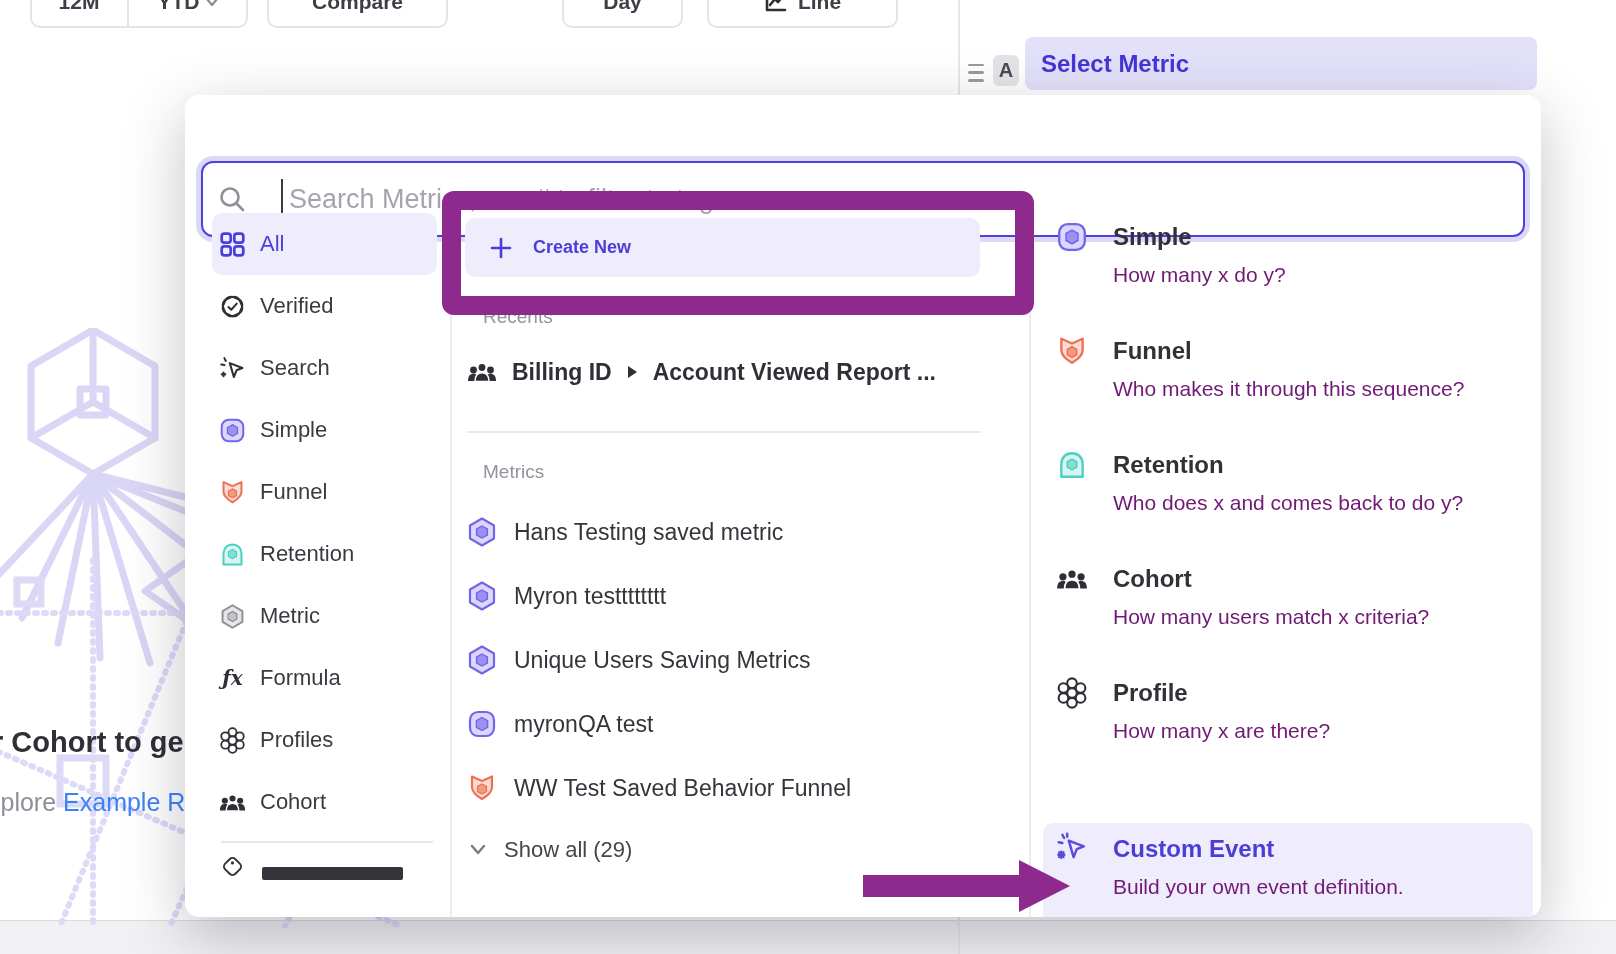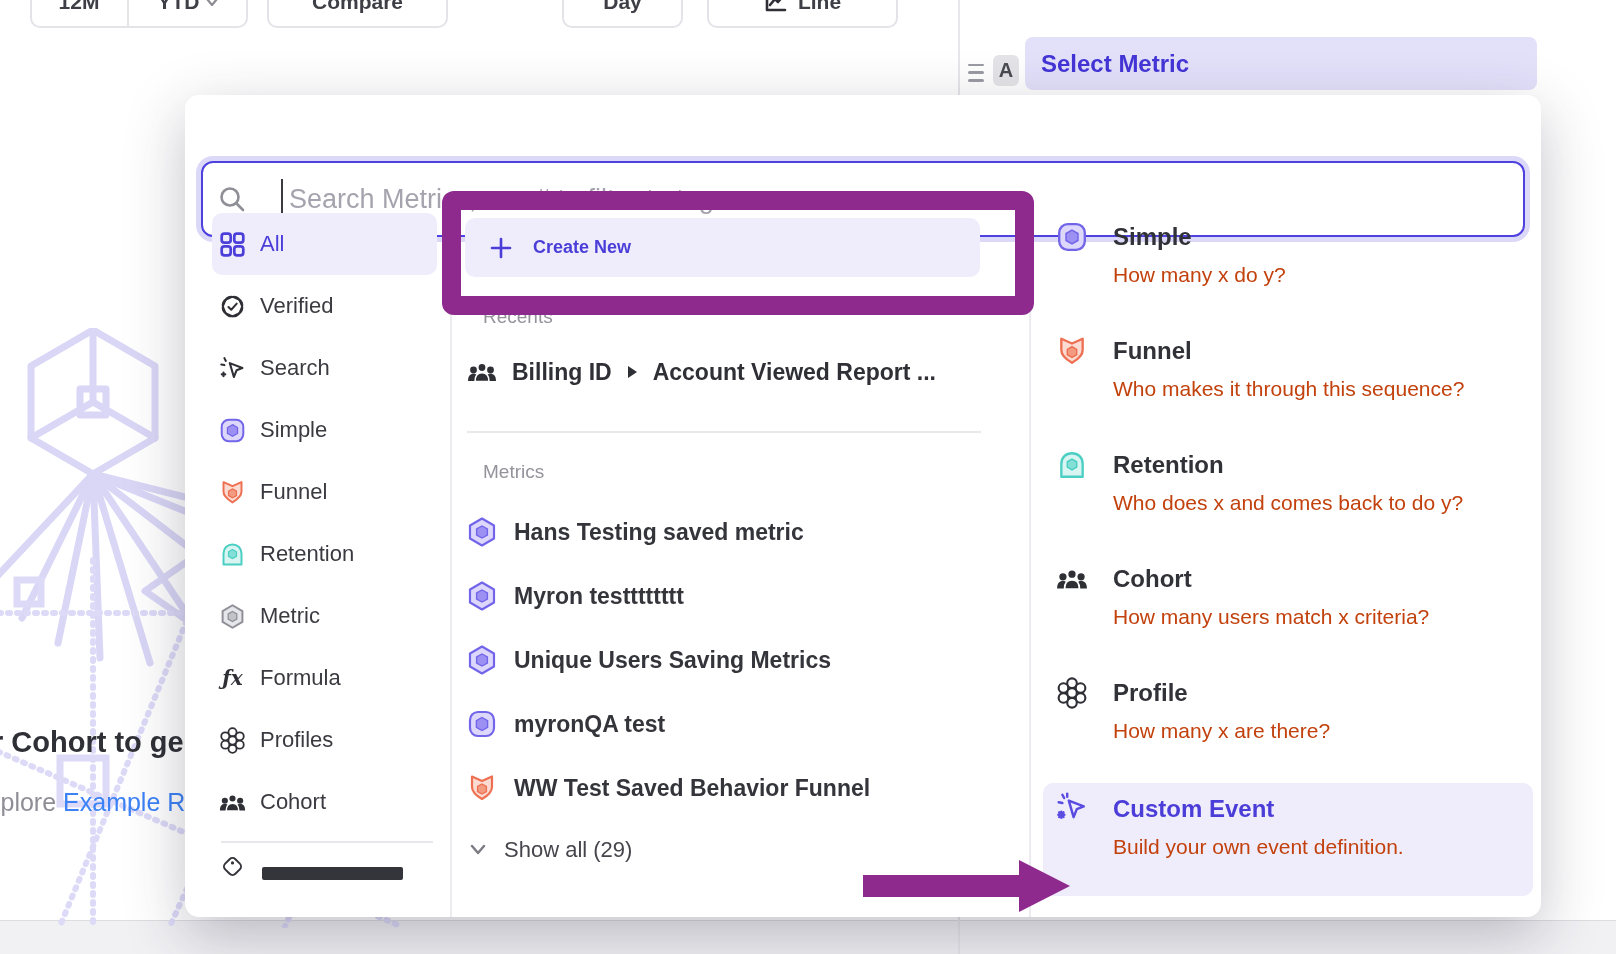--- a/index.html
+++ b/index.html
@@ -60,32 +60,32 @@
   
   .create-btn { position:absolute; left:280px; top:123px; width:515px; height:59px; background:#efedfc;
     border-radius:10px; display:flex; align-items:center; gap:20px; padding-left:24px;
     color:#4b3dd8; font-size:18px; font-weight:600; }
   .section-hdr { position:absolute; left:298px; font-size:19px; font-weight:500; color:#94939c; }
   .recent-row { position:absolute; left:282px; top:262px; display:flex; align-items:center; gap:15px;
     font-size:23px; font-weight:600; color:#2f2f36; }
   .mid-divider { position:absolute; left:282px; top:336px; width:514px; height:1.5px; background:#e8e7ec; }
   .metric-list { position:absolute; left:282px; top:405px; width:520px; }
   .metric-row { height:64px; display:flex; align-items:center; gap:17px;
-    font-size:23px; font-weight:700; color:#34343b; }
+    font-size:23px; font-weight:400; color:#34343b; }
   .show-all { position:absolute; left:283px; top:742px; display:flex; align-items:center; gap:16px;
     font-size:22px; font-weight:500; color:#45454c; }
 
   
   .types { position:absolute; left:858px; top:118px; width:490px; }
   .type-row { position:relative; height:114px; padding:10px 0 0 70px; border-radius:10px; }
-  .type-row.hl { background:#efecfb; height:113px; padding-top:12px; }
+  .type-row.hl { background:#efecfb; height:113px; padding-top:12px;margin-top:40px; }
   .type-icon { position:absolute; left:13px; top:8px; width:32px; height:32px; }
   .type-name { font-size:24px; font-weight:600; color:#313138; }
   .type-row.hl .type-name { color:#4b3dd8; }
-  .type-desc { margin-top:12px; font-size:21px; color:#c2410c; }
+  .type-desc { margin-top:12px; font-size:21px; color:#701a75; }
 
   
   .anno-box { position:absolute; left:442px; top:191px; width:592px; height:124px;
     border:19px solid #8e2a8e; border-radius:12px; z-index:30; pointer-events:none; }
   .anno-arrow { position:absolute; left:863px; top:855px; z-index:30; pointer-events:none; }
 
   .wireframe { position:absolute; left:0; top:328px; z-index:0; }
 </style>
 </head>
 <body>

